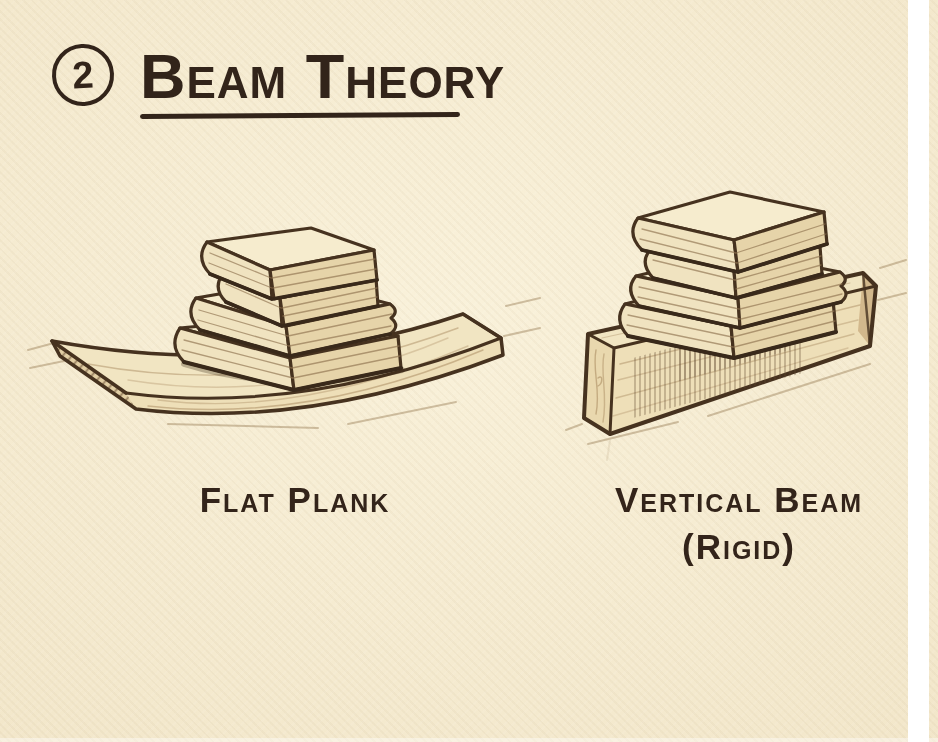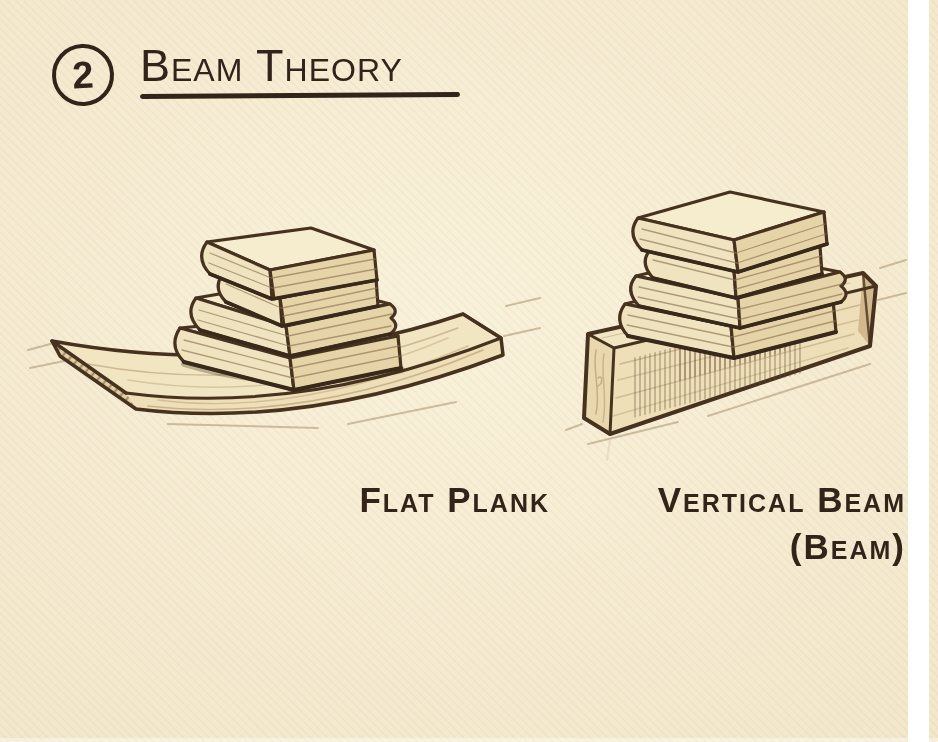--- a/index.html
+++ b/index.html
@@ -28,40 +28,40 @@
     display:flex;align-items:flex-start;
   }
   .title-circle{
     width:54px;height:54px;border:4px solid #32241a;border-radius:50%;
     display:flex;align-items:center;justify-content:center;
     font-size:38px;font-weight:bold;color:#32241a;
     transform:rotate(-3deg);
   }
   .title-text-wrap{display:flex;flex-direction:column;margin-left:26px;margin-top:-4px;}
   .title-text{
-    font-size:45px;font-weight:normal;font-variant:small-caps;
+    font-size:63px;font-weight:bold;font-variant:small-caps;
     letter-spacing:1px;color:#32241a;line-height:1.15;
     white-space:nowrap;
   }
   .title-underline{
     width:320px;height:5px;background:#32241a;border-radius:3px;
     margin-top:1px;transform:rotate(-.4deg);
   }
   .figure-svg{position:absolute;}
   #fig-left{left:18px;top:178px;}
   #fig-right{left:558px;top:168px;}
   .caption{
     position:absolute;top:476px;
-    text-align:right;
+    text-align:center;
     font-variant:small-caps;font-weight:bold;
     font-size:35px;letter-spacing:2px;color:#33241a;
     line-height:47px;
   }
   #caption-left{left:40px;width:510px;}
-  #caption-right{left:546px;width:360px;}
+  #caption-right{left:559px;width:360px;}
   svg *{vector-effect:none;}
 </style>
 </head>
 <body>
 
 <div class="canvas">
 
   <div class="right-strip"></div>
   <div class="bottom-glow"></div>
 
@@ -266,16 +266,16 @@
         <path d="M 84 82 L 180 104 L 269 76" fill="none" stroke="#39291a" stroke-width="3.8"></path>
       </g>
     </g>
   </svg>
 
   <div id="caption-left" class="caption">
     <div>Flat Plank</div>
   </div>
   <div id="caption-right" class="caption">
     <div>Vertical Beam</div>
-    <div>(Beam)</div>
+    <div>(Rigid)</div>
   </div>
 
 </div>
 
 </body></html>

